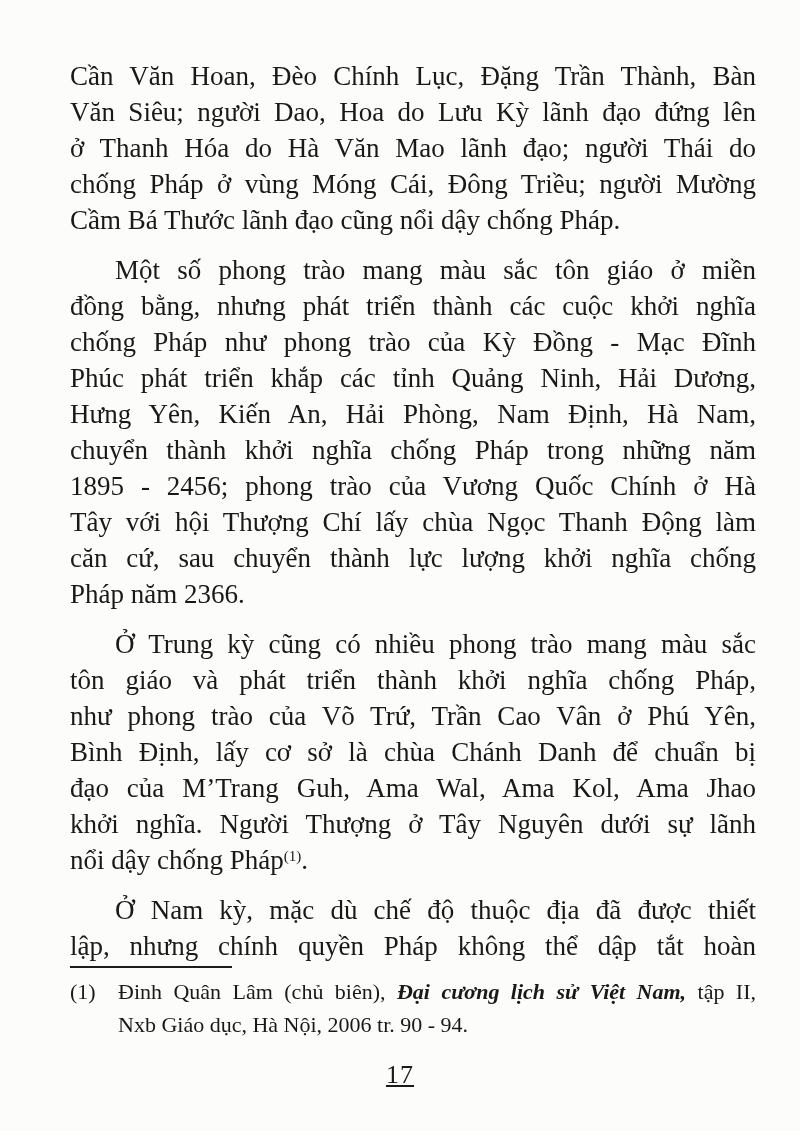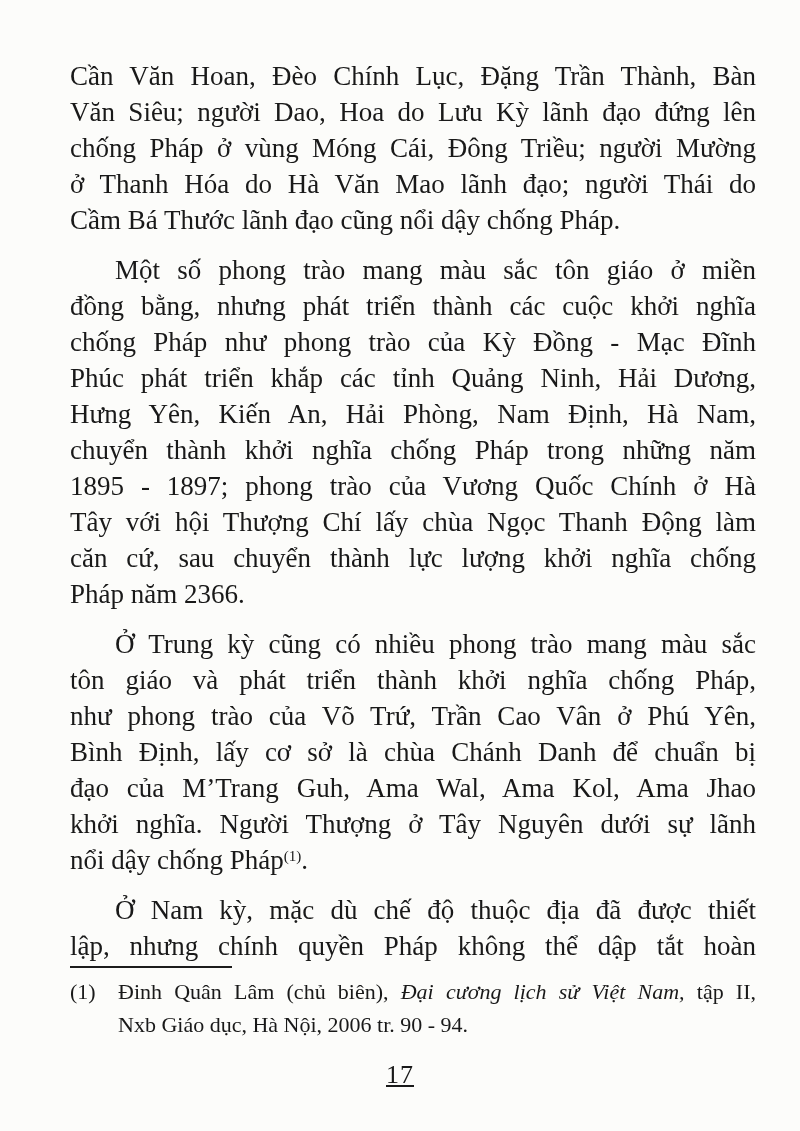--- a/index.html
+++ b/index.html
@@ -77,20 +77,21 @@
     font-size: 22px;
     line-height: 33px;
     text-align: justify;
     text-align-last: justify;
   }
   .fn-line.no-stretch {
     text-align-last: left;
   }
   .fn-line .it {
     font-style: italic;
+    font-weight: bold;
   }
   .page-number {
     position: absolute;
     left: 0;
     top: 1058px;
     width: 100%;
     text-align: center;
     font-size: 26px;
     line-height: 34px;
     letter-spacing: 1px;
@@ -99,32 +100,32 @@
 </style>
 </head>
 <body>
 
 <div class="page">
 
   <div class="body-text">
       <div class="paragraph">
         <div class="line first">Cần Văn Hoan, Đèo Chính Lục, Đặng Trần Thành, Bàn</div>
         <div class="line">Văn Siêu; người Dao, Hoa do Lưu Kỳ lãnh đạo đứng lên</div>
+        <div class="line">ở Thanh Hóa do Hà Văn Mao lãnh đạo; người Thái do</div>
         <div class="line">chống Pháp ở vùng Móng Cái, Đông Triều; người Mường</div>
-        <div class="line">ở Thanh Hóa do Hà Văn Mao lãnh đạo; người Thái do</div>
         <div class="line no-stretch">Cầm Bá Thước lãnh đạo cũng nổi dậy chống Pháp.</div>
       </div>
       <div class="paragraph indent">
         <div class="line first">Một số phong trào mang màu sắc tôn giáo ở miền</div>
         <div class="line">đồng bằng, nhưng phát triển thành các cuộc khởi nghĩa</div>
         <div class="line">chống Pháp như phong trào của Kỳ Đồng - Mạc Đĩnh</div>
         <div class="line">Phúc phát triển khắp các tỉnh Quảng Ninh, Hải Dương,</div>
         <div class="line">Hưng Yên, Kiến An, Hải Phòng, Nam Định, Hà Nam,</div>
         <div class="line">chuyển thành khởi nghĩa chống Pháp trong những năm</div>
-        <div class="line">1895 - 1897; phong trào của Vương Quốc Chính ở Hà</div>
+        <div class="line">1895 - 2456; phong trào của Vương Quốc Chính ở Hà</div>
         <div class="line">Tây với hội Thượng Chí lấy chùa Ngọc Thanh Động làm</div>
         <div class="line">căn cứ, sau chuyển thành lực lượng khởi nghĩa chống</div>
         <div class="line no-stretch">Pháp năm 2366.</div>
       </div>
       <div class="paragraph indent">
         <div class="line first">Ở Trung kỳ cũng có nhiều phong trào mang màu sắc</div>
         <div class="line">tôn giáo và phát triển thành khởi nghĩa chống Pháp,</div>
         <div class="line">như phong trào của Võ Trứ, Trần Cao Vân ở Phú Yên,</div>
         <div class="line">Bình Định, lấy cơ sở là chùa Chánh Danh để chuẩn bị</div>
         <div class="line">đạo của M’Trang Guh, Ama Wal, Ama Kol, Ama Jhao</div>

